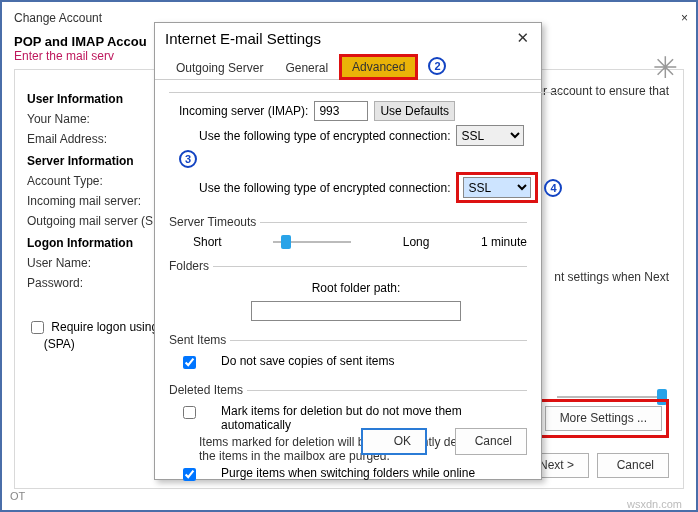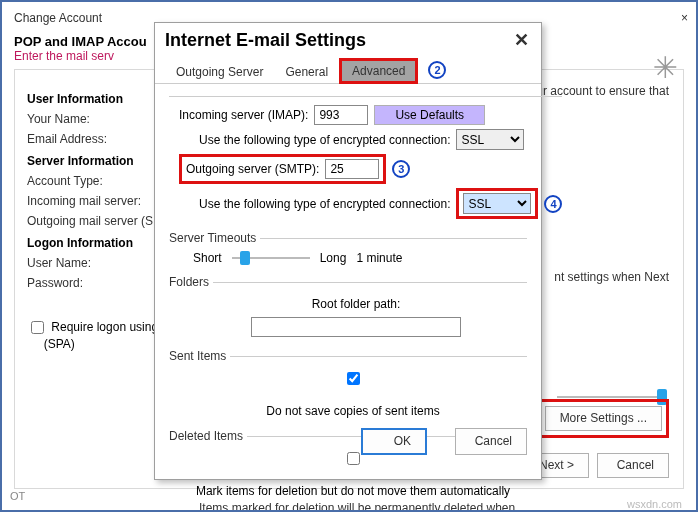--- a/index.html
+++ b/index.html
@@ -24,42 +24,42 @@
   .btn { background:#fdfdfd; border:1px solid #b0b0b0; padding:3px 14px; color:#333; min-width:72px; text-align:right; line-height:17px; }
   .more-settings-wrap{ position:absolute; right:14px; bottom:50px; padding:4px; border:3px solid #d11; }
   .slider-wrap { position:absolute; right:16px; top:326px; width:110px;}
   .slider-track { height:2px; background:#bbb; position:relative; }
   .slider-thumb { width:10px; height:16px; background:#29a3e8; position:absolute; right:0; top:-7px; border-radius:2px;}
   .tick { color:#888; position:absolute; left:6px; bottom:6px; font-size:11px;}
 
   
   .dialog { position:absolute; left:152px; top:20px; width:388px; height:458px; background:#fff; border:1px solid #9e9e9e; box-shadow: 3px 3px 6px rgba(0,0,0,0.25); }
   .dialog-title { display:flex; align-items:center; justify-content:space-between; padding:6px 8px 6px 10px; }
-  .dialog-title span { font-size:18px;font-weight:bold; }
+  .dialog-title span { font-size:15px; }
   .dialog-close { font-size:14px; color:#333; padding:0 4px;}
   .tabs { display:flex; padding: 0 10px; border-bottom:1px solid #ccc; gap:0; align-items:flex-end;}
   .tab { padding:4px 10px; border:1px solid transparent; color:#333; position:relative; top:1px;}
-  .tab.active { border:1px solid #ccc; border-bottom:1px solid #fff; background:#a3a3a3; }
+  .tab.active { border:1px solid #ccc; border-bottom:1px solid #fff; background:#eab308; }
   .tab.red { border:3px solid #d11 !important; padding:3px 10px; }
   .tab-body { padding:8px 14px 8px 14px; }
   fieldset { border:1px solid #ccc; border-left:none; border-right:none; border-bottom:none; margin:4px 0 8px 0; padding:4px 0 0 10px; position:relative;}
   fieldset legend { padding:0 4px 0 0; background:#fff; font-size:12px; color:#333; margin-left:-10px;}
   .row { display:flex; align-items:center; gap:6px; margin:4px 0; }
   .row label { white-space:nowrap; }
   input.port { width:54px; height:20px; border:1px solid #888; padding:2px 4px; }
   select.enc { width:68px; height:21px; border:1px solid #888;}
-  .use-defaults { padding:2px 20px; border:1px solid #b0b0b0; background:#c4b5fd;}
+  .use-defaults { padding:2px 5px; border:1px solid #b0b0b0; background:#e5e5e5;}
   .redbox { border:3px solid #d11; padding:2px 4px; display:inline-flex; align-items:center; gap:6px;}
   .num-badge { display:inline-flex; width:18px; height:18px; border-radius:50%; border:2px solid #1243c2; color:#1243c2; background:#fff; align-items:center; justify-content:center; font-weight:bold; font-size:11px;}
-  .slider-mini { display:flex; align-items:center; gap:10px; margin:2px 0 2px 14px;}
+  .slider-mini { display:flex; align-items:center; gap:10px; margin:2px 0 2px 14px;justify-content:space-between;}
   .slider-bar { width:78px; height:6px; position:relative;}
   .slider-bar::before{content:"";position:absolute;left:0;right:0;top:2px;height:2px;background:#bbb;}
   .slider-knob { width:10px; height:14px; background:#29a3e8; position:absolute; left:8px; top:-4px; border-radius:2px;}
   input.folder { width:210px; height:20px; border:1px solid #888;}
-  .fs-row { display:flex; align-items:center; gap:16px; margin:3px 0;flex-direction:column;}
+  .fs-row { display:flex; align-items:flex-start; gap:22px; margin:3px 0;}
   .fs-row input[type=checkbox]{margin-top:2px;}
   .indent { margin-left:20px; color:#333;}
   .dialog-buttons { position:absolute; right:14px; bottom:24px; display:flex; gap:28px;}
   .dialog .btn.ok { border:2px solid #2a7bd6; min-width:66px;}
   .watermark { position:absolute; right:14px; bottom:0; color:#bbb; font-size:11px;}
   .logo-bg { position:absolute; left:246px; top:230px; width:160px; opacity:0.28; pointer-events:none; font-weight:bold; color:#3a7; display:flex; align-items:center; gap:4px;}
   .logo-bg .guy { width:50px; height:50px; }
   .logo-bg .txt { font-size:18px; letter-spacing:1px;}
   .clipped{ white-space:nowrap; }
 </style>
@@ -143,24 +143,20 @@
       <div class="row">
         <label>Incoming server (IMAP):</label>
         <input class="port" value="993" style="">
         <button class="use-defaults">Use Defaults</button>
       </div>
       <div class="row" style="margin-left:20px;">
         <label>Use the following type of encrypted connection:</label>
         <select class="enc"><option>SSL</option></select>
       </div>
       <div class="row">
-        <span class="redbox">
-          <label>Outgoing server (SMTP):</label>
-          <input class="port" value="25" style="">
-        </span>
         <span class="num-badge">3</span>
       </div>
       <div class="row" style="margin-left:20px;">
         <label>Use the following type of encrypted connection:</label>
         <span class="redbox">
           <select class="enc" style="background:#cde4ff;"><option>SSL</option></select>
         </span>
         <span class="num-badge">4</span>
       </div>
     </fieldset>

